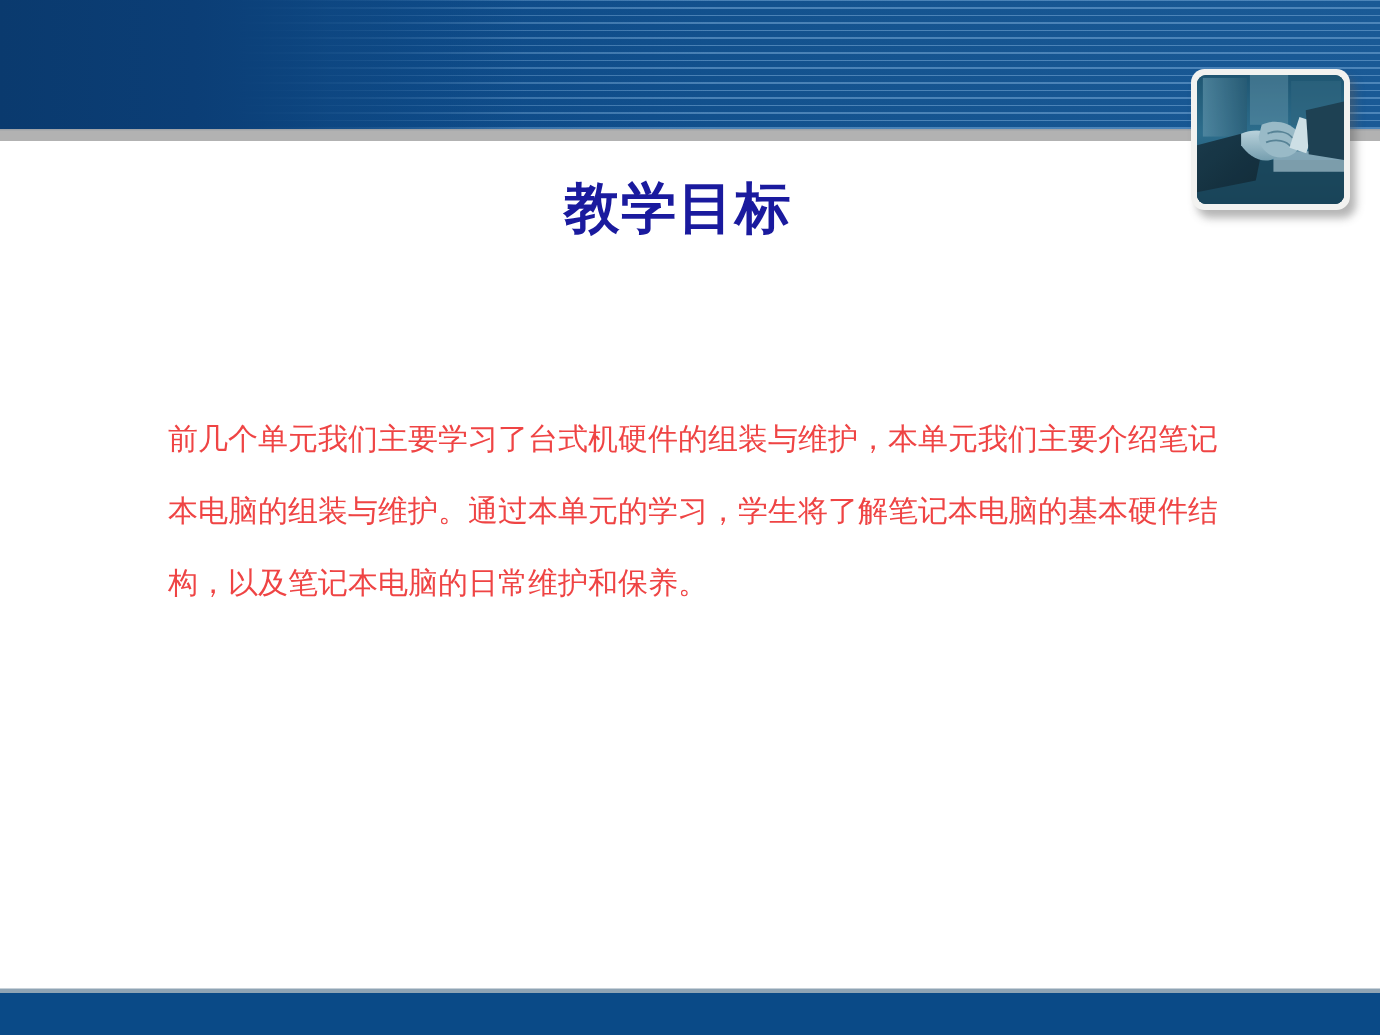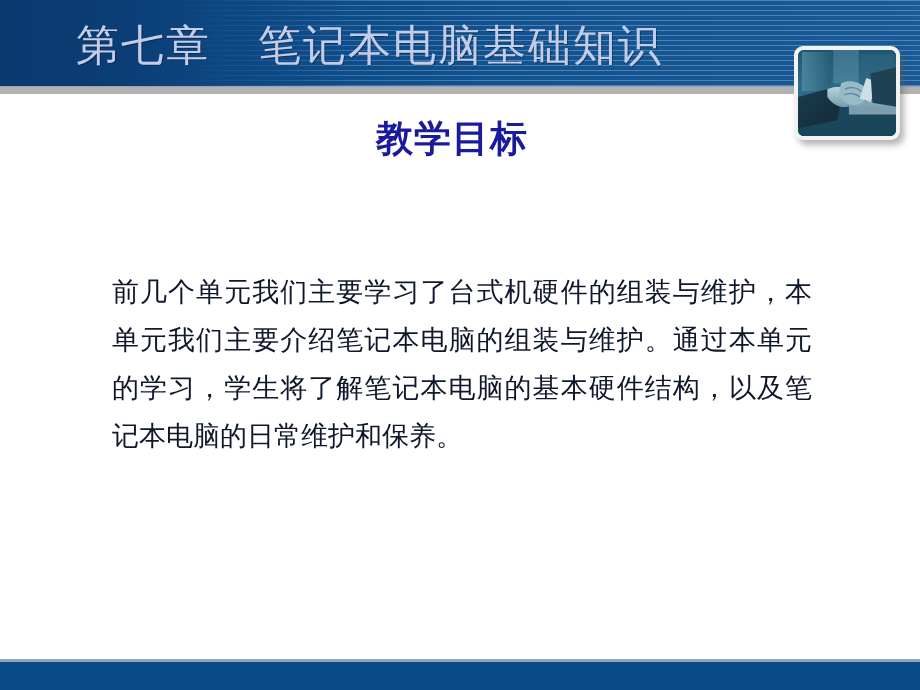--- a/index.html
+++ b/index.html
@@ -138,23 +138,23 @@
   }
 
   
   .body-text {
     position: absolute;
     left: 112px;
     top: 268px;
     width: 700px;
     z-index: 3;
     font-family: "DejaVu Serif", "Liberation Serif", serif;
-    font-size: 27px;
+    font-size: 20px;
     line-height: 48px;
-    color: #0f172a;
+    color: #ef4444;
     text-align: justify;
     text-justify: inter-ideograph;
     word-break: break-all;
   }
 
   
   .footer-rule {
     position: absolute;
     left: 0;
     top: 659px;
@@ -175,21 +175,20 @@
 <body>
 
 <div id="slide">
 
   <div class="header-band">
     <div class="header-darkbase"></div>
     <div class="header-stripes"></div>
     <div class="header-sheen"></div>
   </div>
 
-  <div class="chapter-title">第七章   笔记本电脑基础知识</div>
 
   <div class="gray-strip"></div>
 
   <div class="photo-frame">
     <div class="photo-inner">
       <svg viewBox="0 0 100 88" preserveAspectRatio="none" aria-hidden="true">
         <defs>
           <linearGradient id="bgGrad" x1="0" y1="0" x2="0" y2="1">
             <stop offset="0%" stop-color="#1b4f6b"></stop>
             <stop offset="45%" stop-color="#2b6b8a"></stop>

